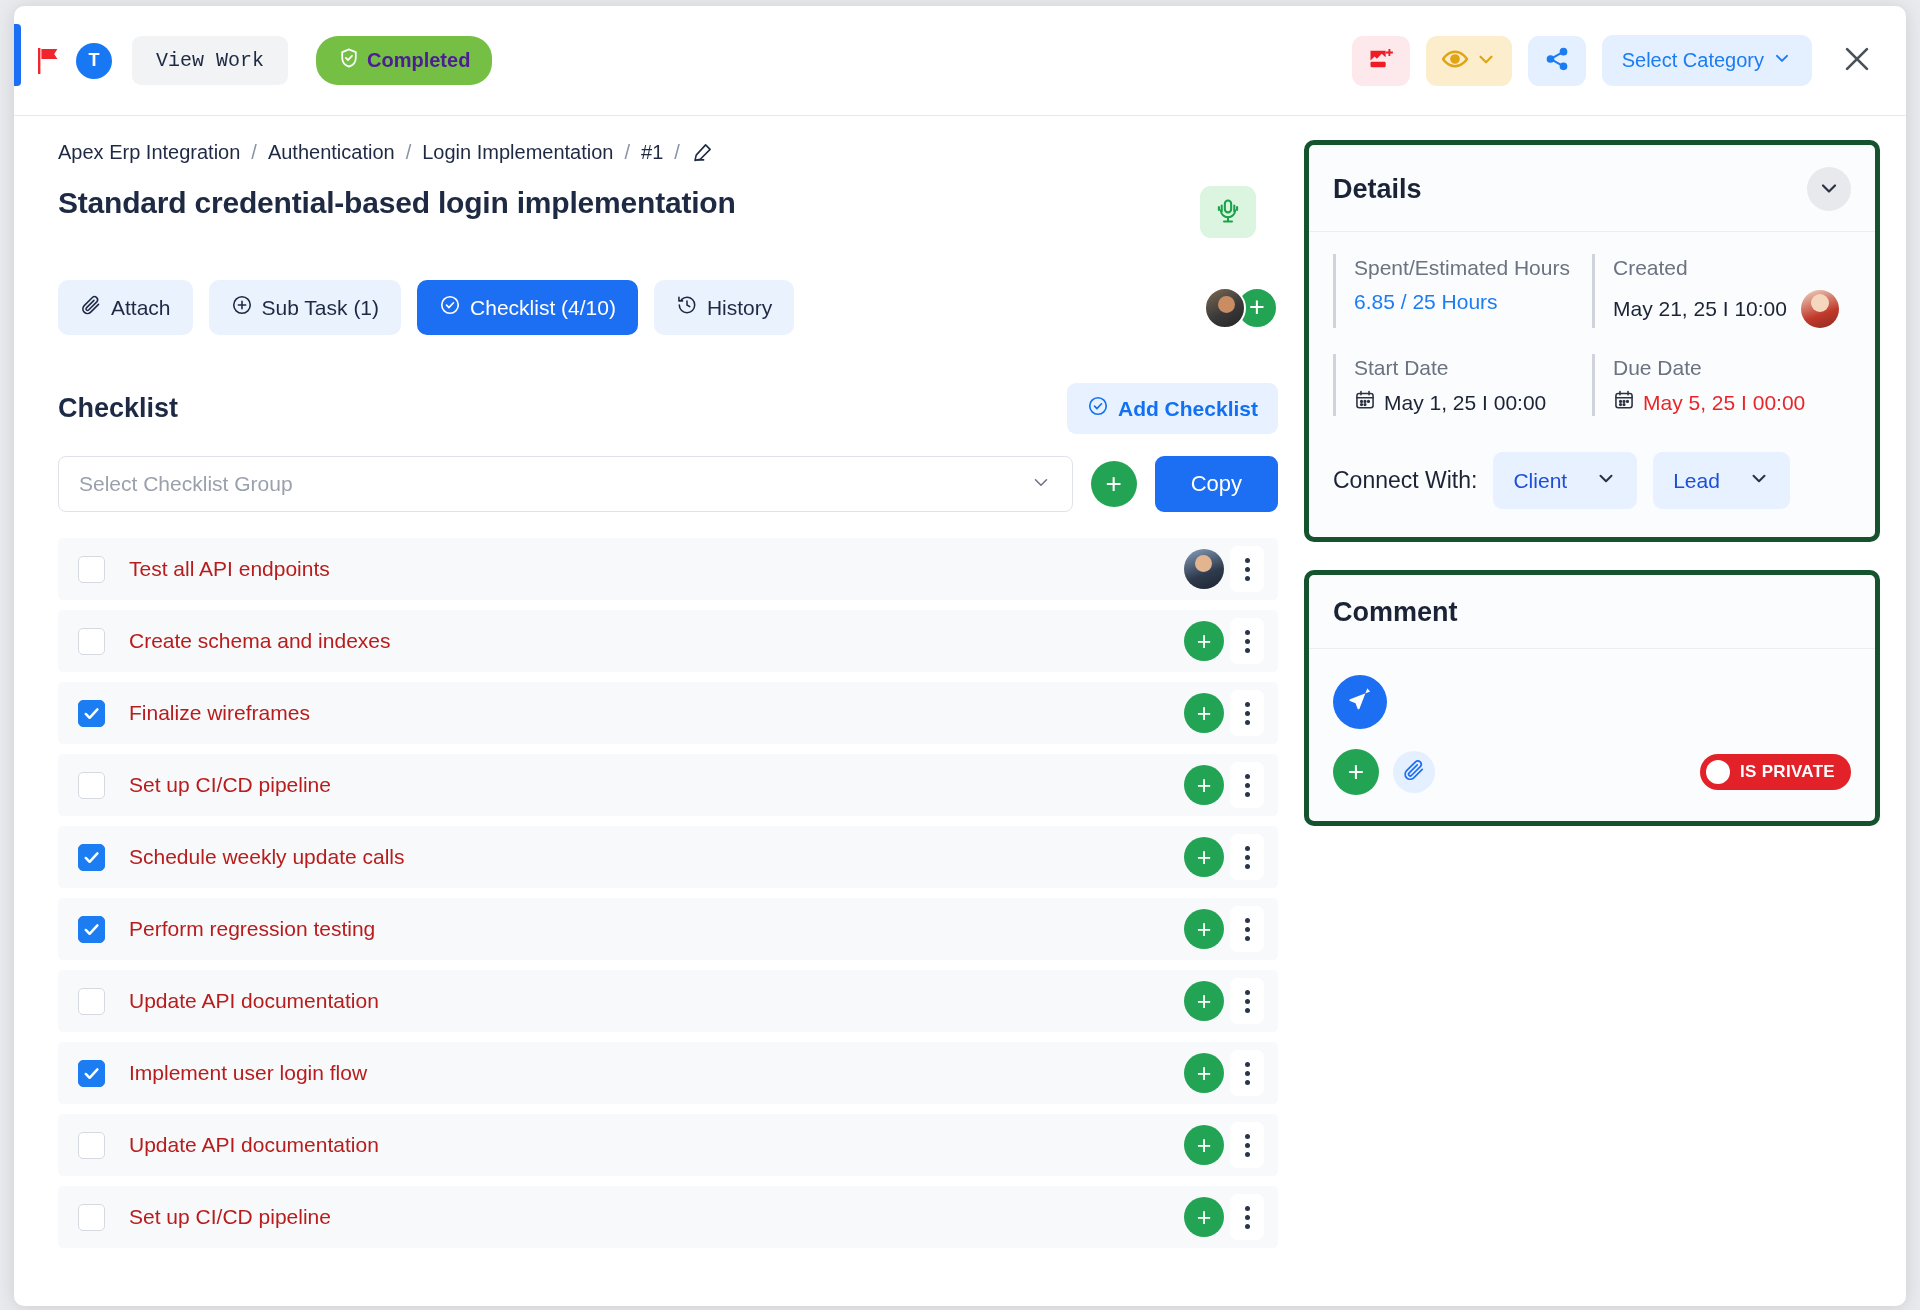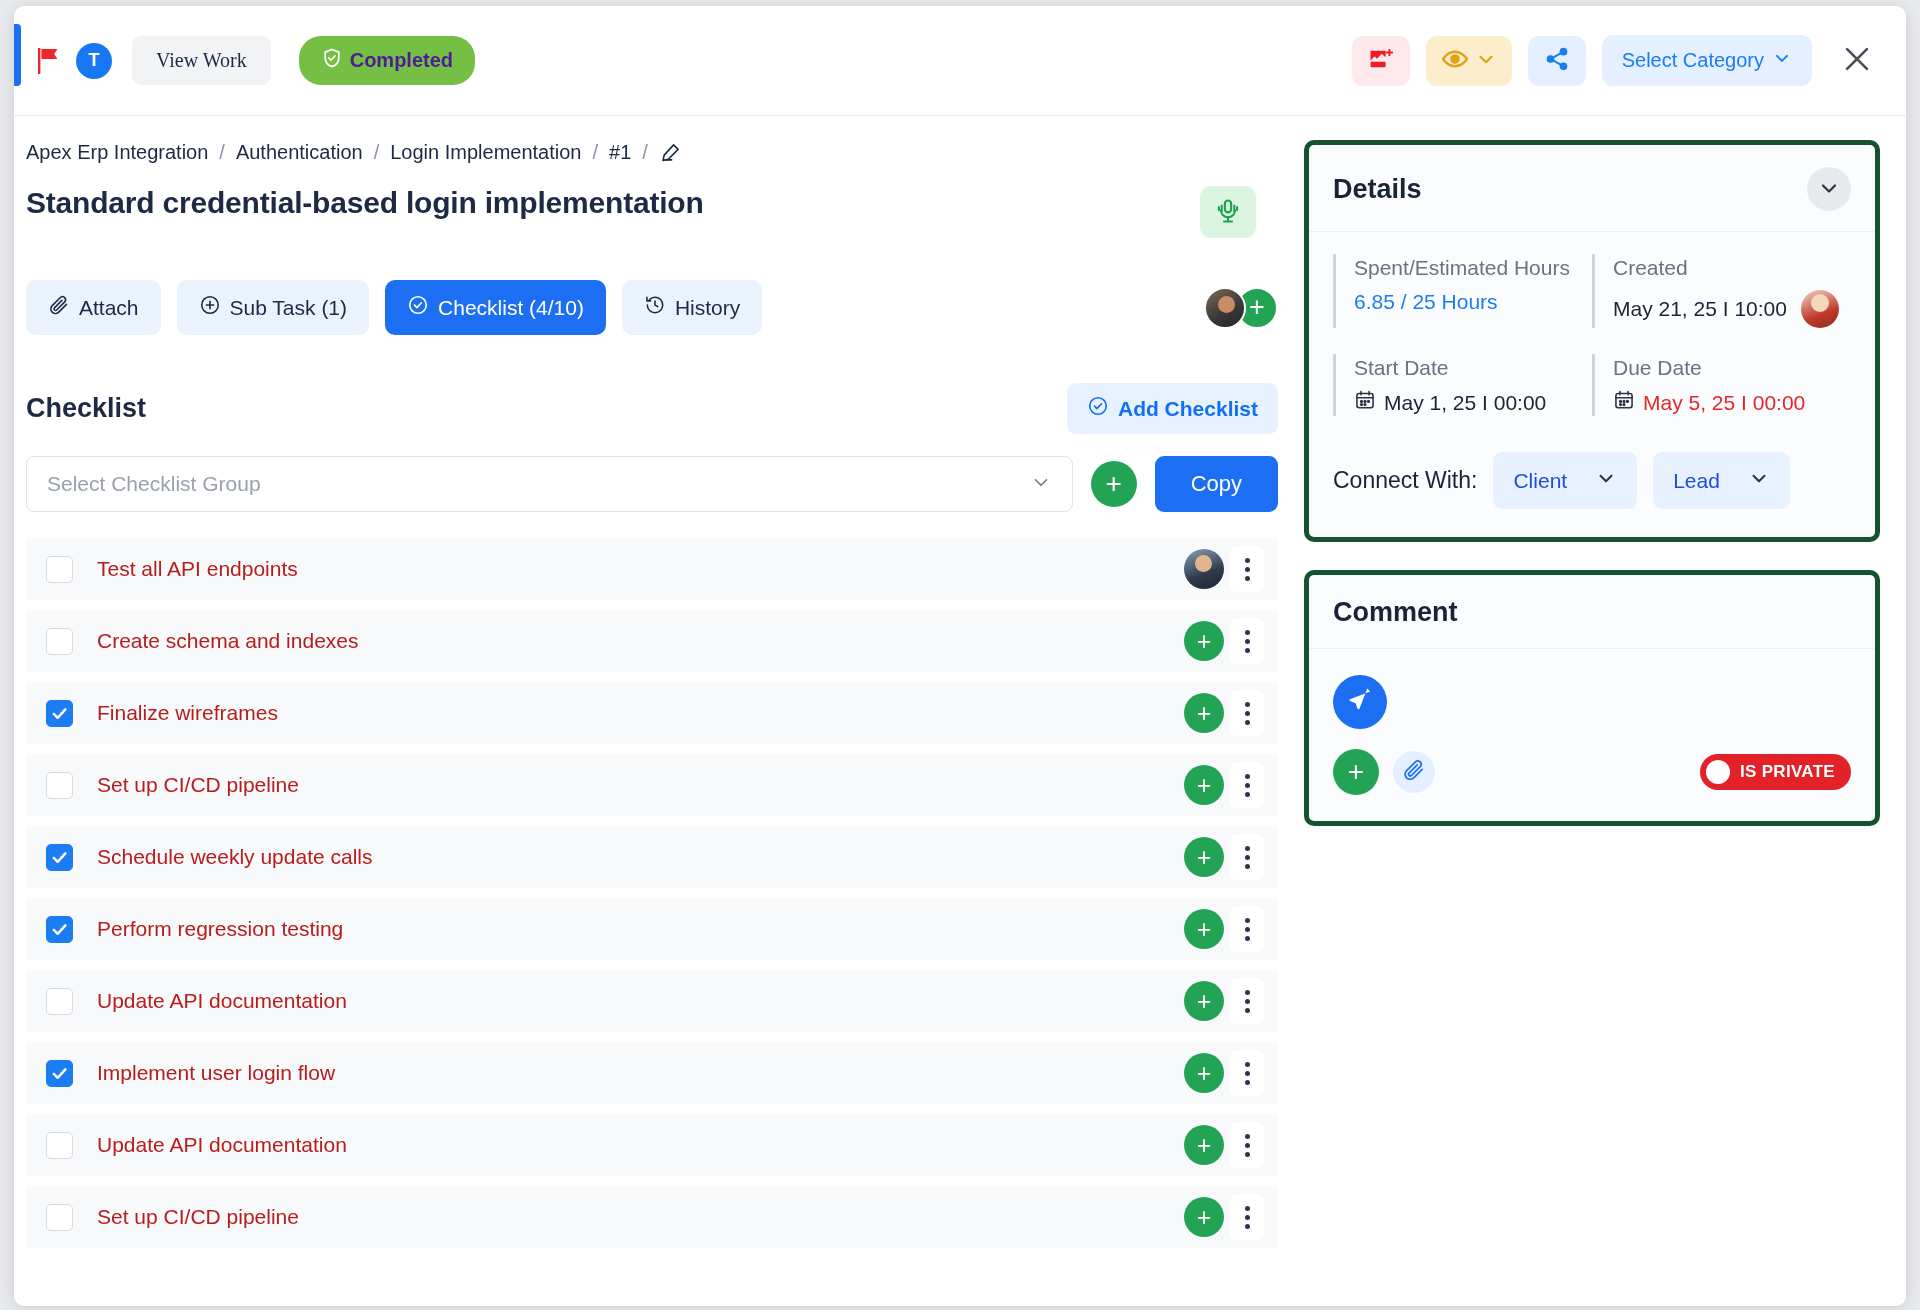--- a/index.html
+++ b/index.html
@@ -34,21 +34,21 @@
   .flag-icon { width: 26px; height: 30px; display: block; }
   .avatar-t {
     width: 36px; height: 36px; border-radius: 50%;
     background: #1877f2; color: #fff;
     display: flex; align-items: center; justify-content: center;
     font-size: 18px; font-weight: 600;
   }
   .view-work-btn {
     background: #f2f3f5; border: none; border-radius: 9px;
     padding: 13px 24px; font-size: 20px; color: #1e2a44;
-    font-family: Liberation Serif, serif; cursor: pointer;
+    font-family: Liberation Mono, monospace; cursor: pointer;
     margin-left: 6px;
   }
   .status-chip {
     display: inline-flex; align-items: center; gap: 7px;
     background: #74bf44; color: #4c1d95; border-radius: 22px;
     padding: 11px 22px; font-size: 20px; font-weight: 600;
     margin-left: 14px; cursor: pointer; border: none;
   }
   .topbar-right {
     margin-left: auto; display: flex; align-items: flex-end;
@@ -65,21 +65,21 @@
   .select-category {
     background: #e4efff; color: #1c7cf2; border-radius: 11px;
     padding: 13px 20px; font-size: 20px; display: flex;
     align-items: center; gap: 8px; cursor: pointer; border: none;
     font-family: "Liberation Sans", sans-serif;
   }
   .close-x { cursor: pointer; padding: 6px; margin-left: 6px; }
 
   
   .body-wrap { position: absolute; top: 110px; left: 0; right: 0; bottom: 0; display: flex; }
-  .left-col { width: 1290px; padding: 24px 26px 0 12px; position: relative; }
+  .left-col { width: 1290px; padding: 24px 26px 0 44px; position: relative; }
   .right-col { flex: 1; padding: 24px 26px 0 0; }
 
   .breadcrumb {
     display: flex; align-items: center; gap: 11px;
     font-size: 20px; color: #1e2a44; margin-bottom: 22px;
   }
   .breadcrumb .sep { color: #8a93a6; }
   .breadcrumb .crumb { cursor: pointer; }
   .pencil { cursor: pointer; display: flex; align-items: center; }
 

